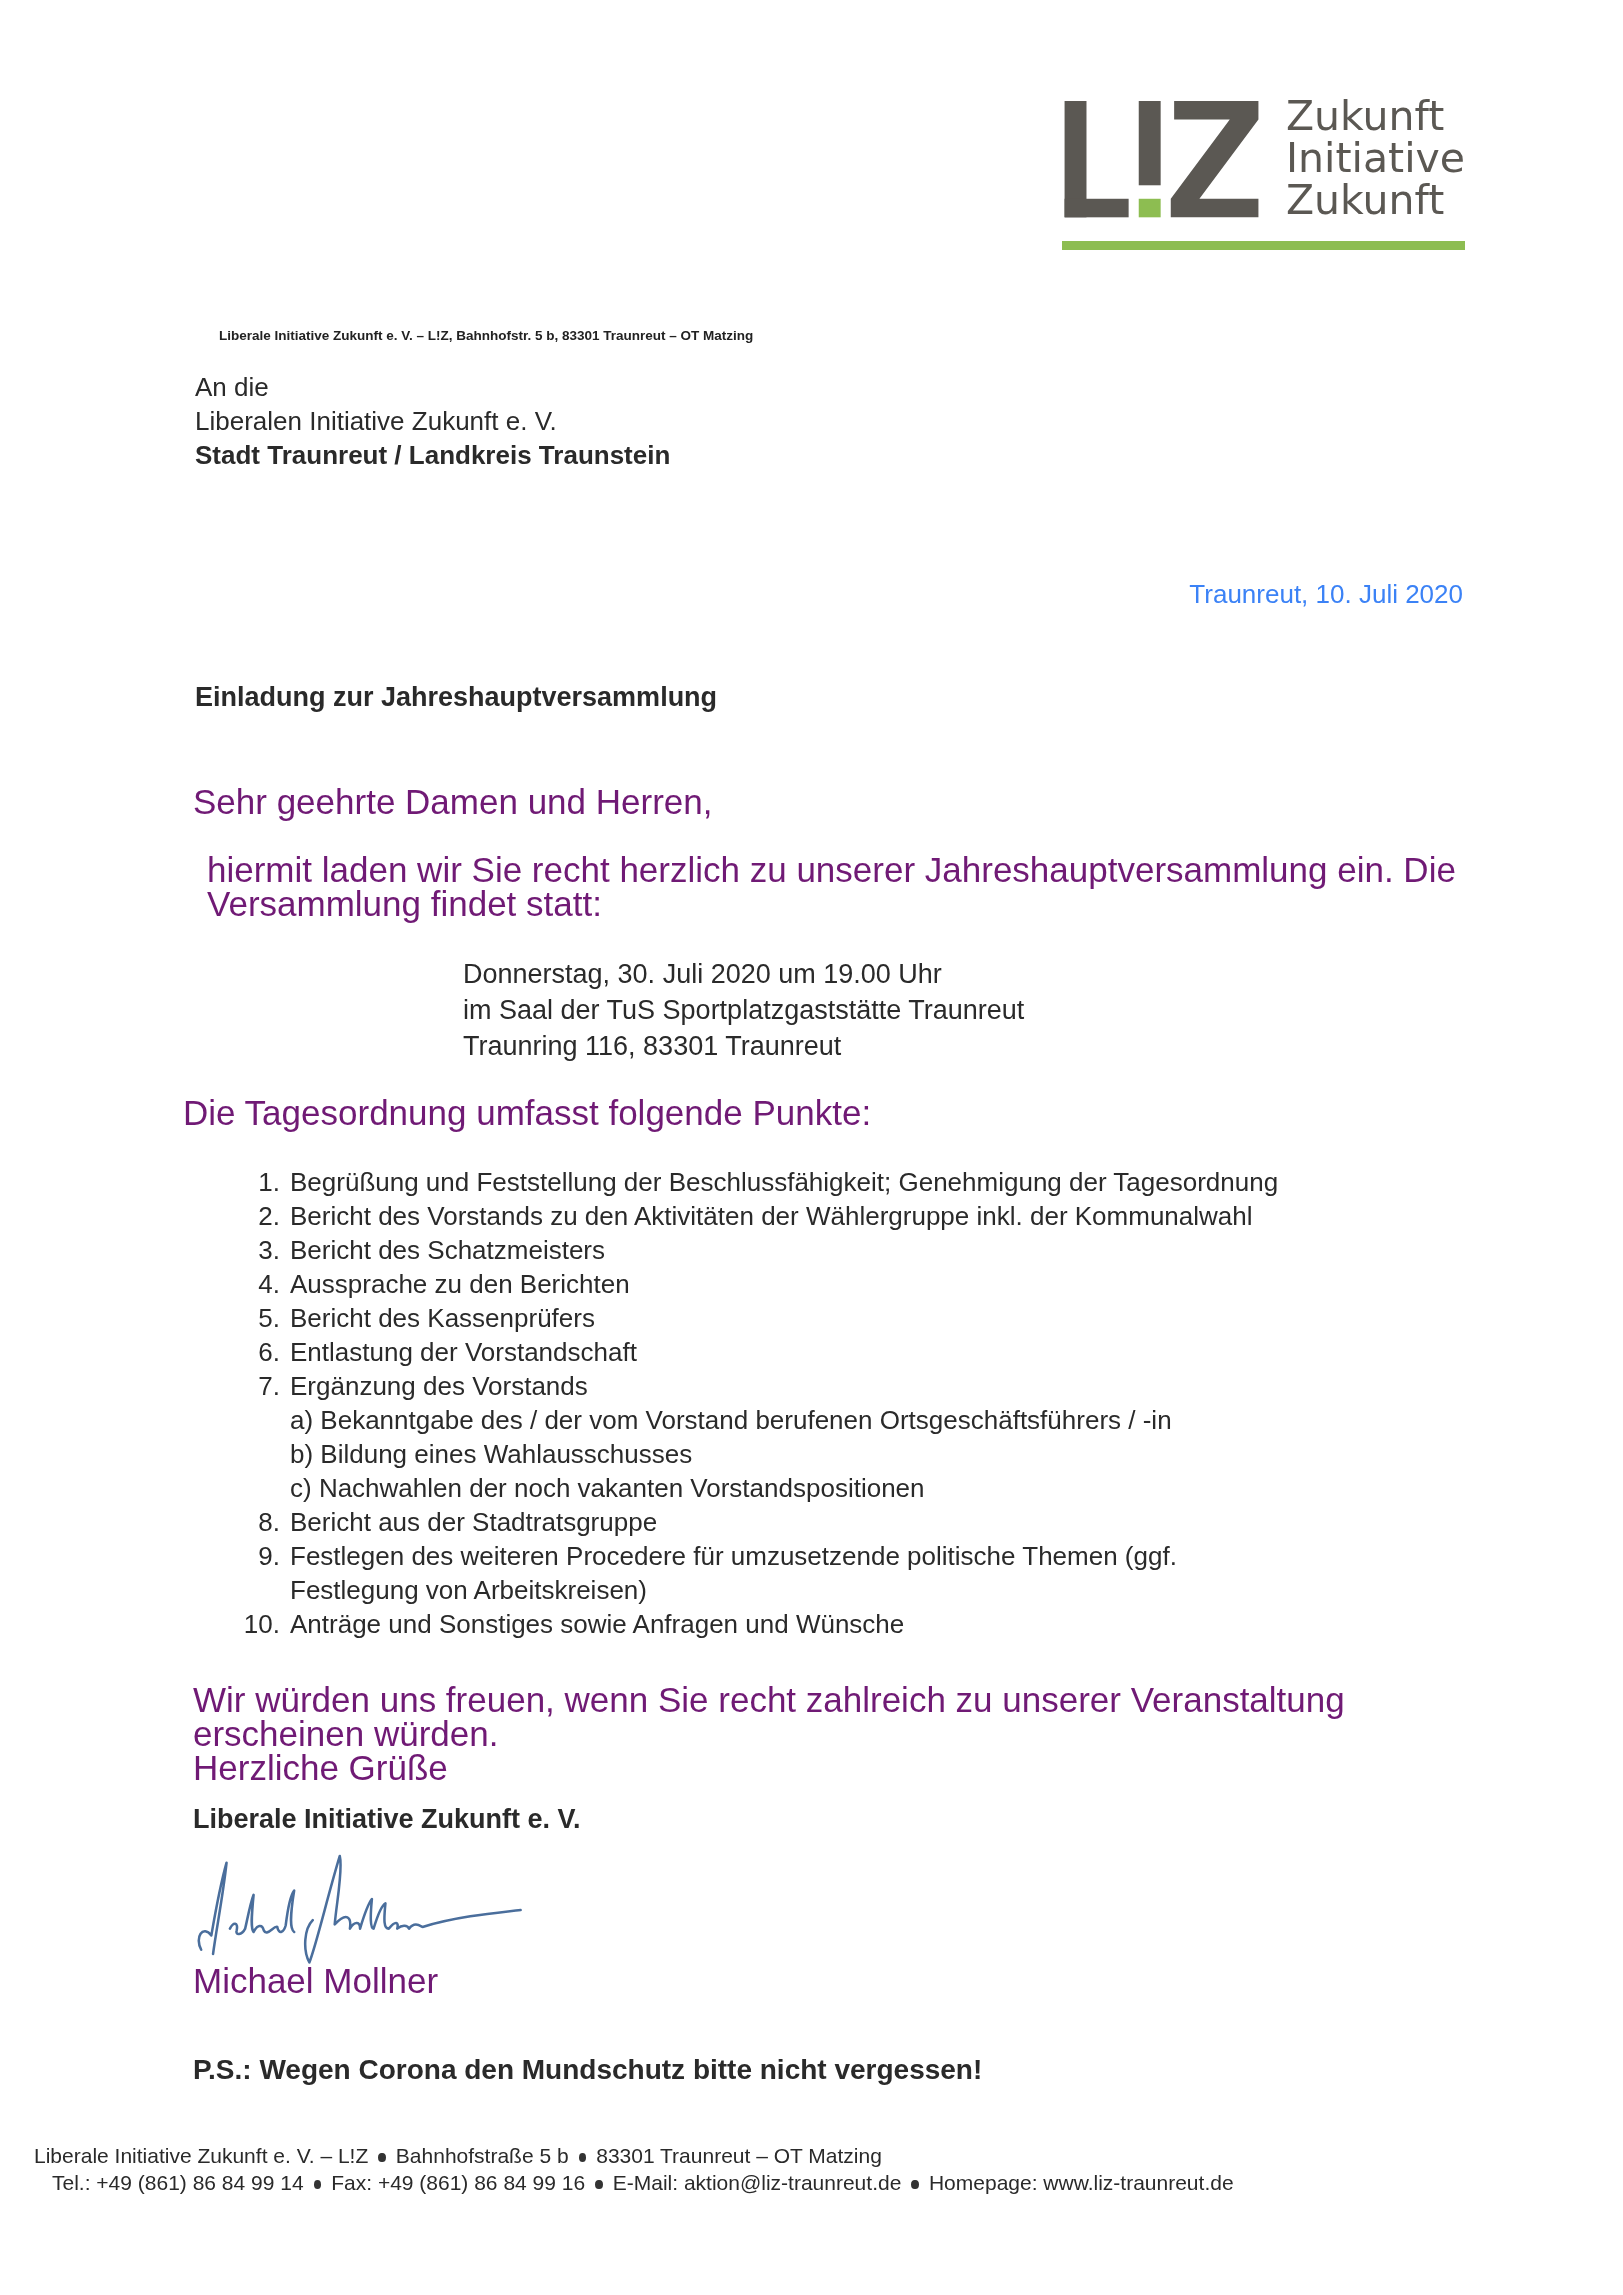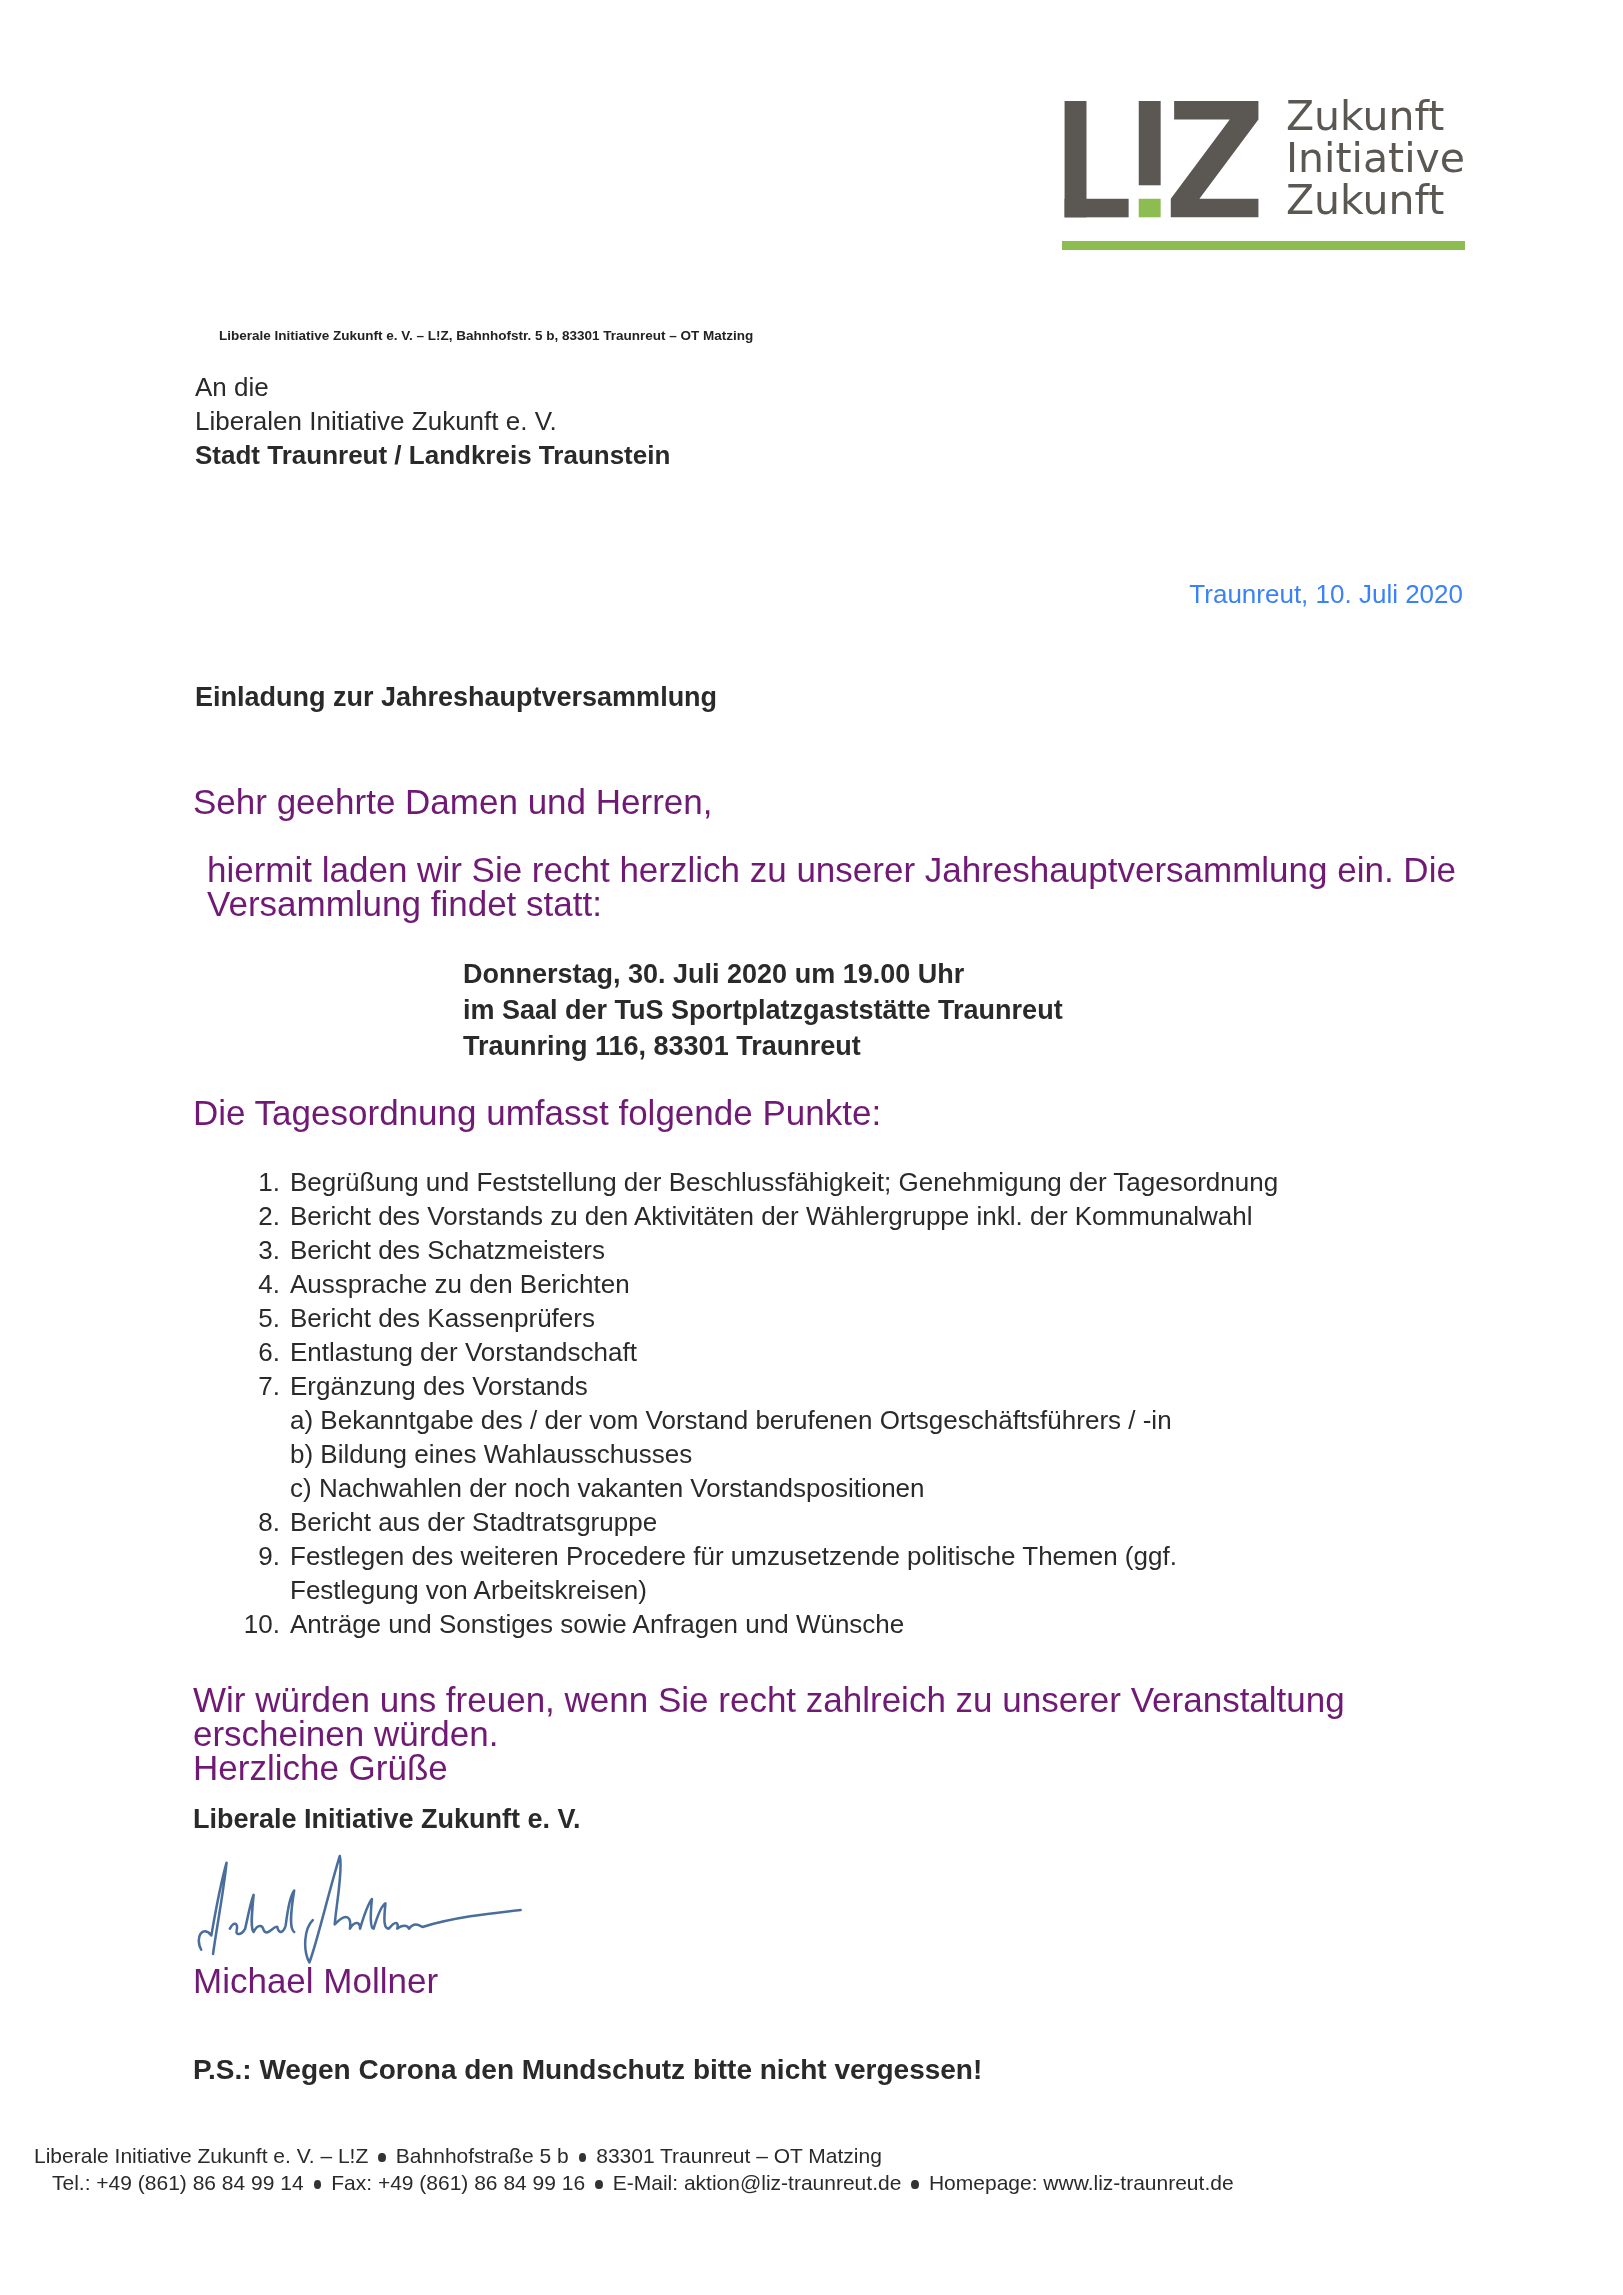--- a/index.html
+++ b/index.html
@@ -11,22 +11,22 @@
                  font-size: 41px; line-height: 42px; color: #5b5853; }
     .logo-bar { left: 1062px; top: 241px; width: 403px; height: 8.5px; background: #8dbd51; }
     .sender { left: 195px; top: 328px; font-size: 13.5px; font-weight: bold; color: #222; padding-left: 24px; }
     .recipient { left: 195px; top: 370px; font-size: 26px; line-height: 34px; color: #2a2a2a; }
     .recipient .b { font-weight: bold; }
     .date { right: 161px; top: 579px; font-size: 26px; color: #3b82f6; }
     .subject { left: 195px; top: 682px; font-size: 27px; font-weight: bold; color: #2a2a2a; }
     .p { font-size: 35px; line-height: 34px; color: #701a75; }
     .salutation { left: 193px; top: 785px; }
     .intro { left: 193px; top: 853px; width: 1277px; margin-left: 14px; }
-    .event { left: 463px; top: 956px; font-size: 27px; line-height: 36px; font-weight: bold; color: #2a2a2a; }
-    .agenda-intro { left: 193px; top: 1096px; text-align: right; }
+    .event { left: 463px; top: 956px; font-size: 27px; line-height: 36px; font-weight: normal; color: #2a2a2a; }
+    .agenda-intro { left: 183px; top: 1096px; text-align: right; }
     .agenda { left: 193px; top: 1165px; width: 1286px; font-size: 26px; line-height: 34px; color: #2a2a2a; }
     .agenda .row { display: flex; }
     .agenda .num { width: 97px; text-align: right; padding-right: 10px; box-sizing: border-box; }
     .closing { left: 193px; top: 1683px; width: 1286px; }
     .regards { left: 193px; top: 1751px; }
     .org { left: 193px; top: 1804px; font-size: 27px; font-weight: bold; color: #2a2a2a; }
     .signature { left: 186px; top: 1844px; width: 338px; height: 127px; }
     .signer { left: 193px; top: 1964px; }
     .ps { left: 193px; top: 2054px; font-size: 28px; font-weight: bold; color: #2a2a2a; }
     .footer { left: 0; width: 1624px; font-size: 21px; color: #2a2a2a; }

